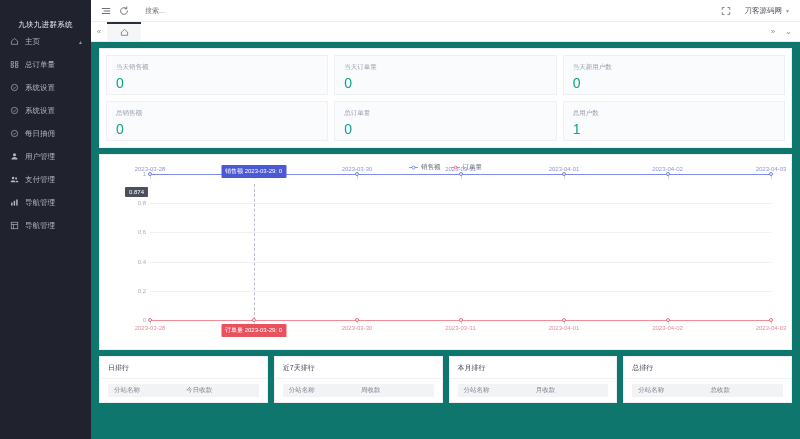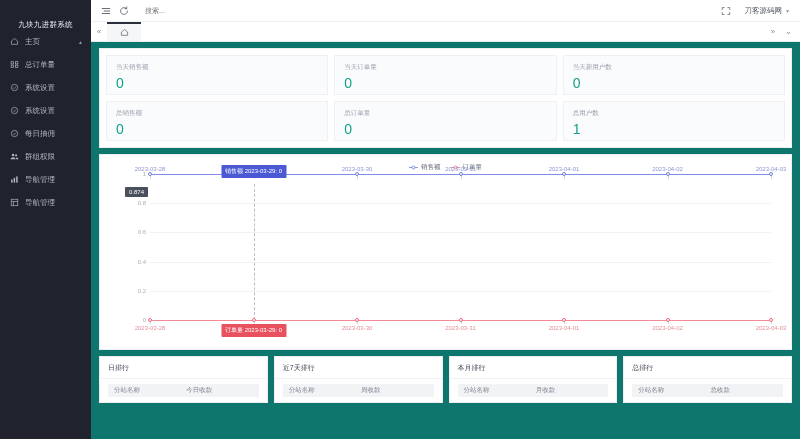--- a/index.html
+++ b/index.html
@@ -269,27 +269,36 @@
             <svg viewBox="0 0 16 16" fill="none" stroke="currentColor" stroke-width="1.2">
               <circle cx="8" cy="8" r="5.6"></circle>
               <path d="M5.6 8.2 7.3 9.9l3.2-3.5"></path>
             </svg>
           </span>
           <span class="lbl">每日抽佣</span>
         </div>
         <div class="nav-item">
           <span class="ic">
             <svg viewBox="0 0 16 16" fill="currentColor">
+              <circle cx="8" cy="5" r="2.7"></circle>
+              <path d="M2.6 13.4c0-3 2.4-4.6 5.4-4.6s5.4 1.6 5.4 4.6z"></path>
+            </svg>
+          </span>
+          <span class="lbl">用户管理</span>
+        </div>
+        <div class="nav-item">
+          <span class="ic">
+            <svg viewBox="0 0 16 16" fill="currentColor">
               <circle cx="5.4" cy="5.2" r="2.2"></circle>
               <circle cx="10.8" cy="6" r="1.8"></circle>
               <path d="M1 13c0-2.4 2-3.7 4.4-3.7S9.8 10.6 9.8 13z"></path>
               <path d="M10 13c0-1.7 0.9-2.9 2.5-2.9S15 11.3 15 13z"></path>
             </svg>
           </span>
-          <span class="lbl">群组权限</span>
+          <span class="lbl">支付管理</span>
         </div>
         <div class="nav-item">
           <span class="ic">
             <svg viewBox="0 0 16 16" fill="currentColor">
               <rect x="2" y="8" width="2.6" height="5.5"></rect>
               <rect x="6.5" y="5" width="2.6" height="8.5"></rect>
               <rect x="11" y="2.6" width="2.6" height="10.9"></rect>
             </svg>
           </span>
           <span class="lbl">导航管理</span>

